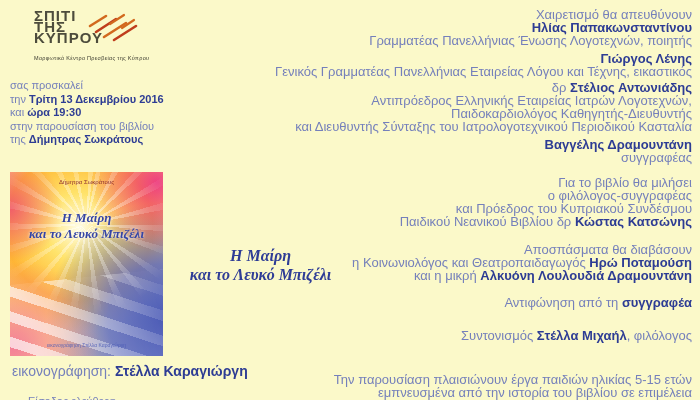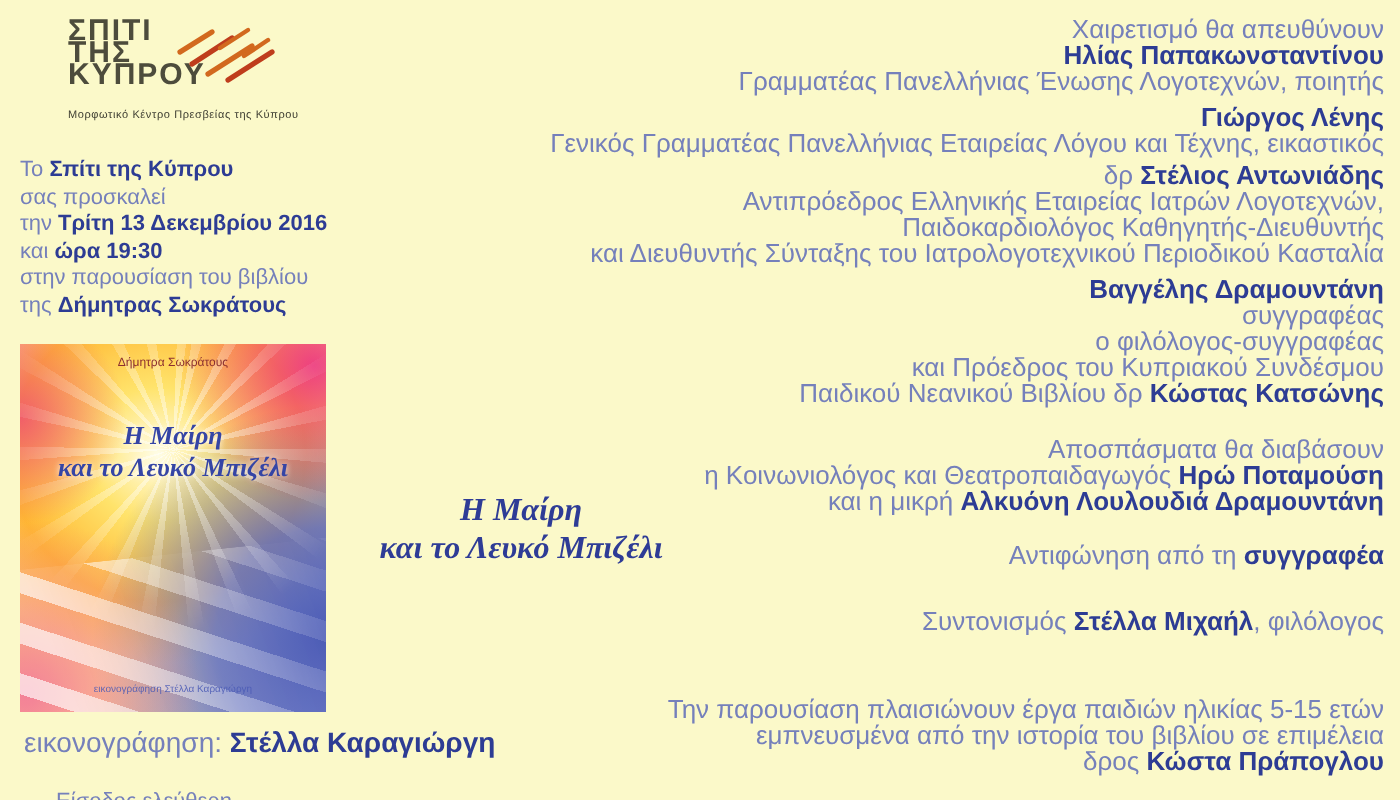--- a/index.html
+++ b/index.html
@@ -73,21 +73,20 @@
           <line x1="30" y1="30" x2="52" y2="16" stroke="#bf3d1c" stroke-width="2.6"></line>
           <line x1="26" y1="14" x2="40" y2="5" stroke="#d2691e" stroke-width="2.2"></line>
           <line x1="38" y1="18" x2="50" y2="10" stroke="#d2691e" stroke-width="2.2"></line>
         </g>
       </svg>
     </div>
   </div>
   <div class="logo-tagline">Μορφωτικό Κέντρο Πρεσβείας της Κύπρου</div>
 
   <div class="invite" id="invite">
-      <div class="tline"><span>Το </span><span class="b">Σπίτι της Κύπρου</span></div>
       <div class="tline"><span>σας προσκαλεί</span></div>
       <div class="tline"><span>την </span><span class="b">Τρίτη 13 Δεκεμβρίου 2016</span></div>
       <div class="tline"><span>και </span><span class="b">ώρα 19:30</span></div>
       <div class="tline"><span>στην παρουσίαση του βιβλίου</span></div>
       <div class="tline"><span>της </span><span class="b">Δήμητρας Σωκράτους</span></div>
     </div>
 
   <div class="cover">
     <div class="cover-rays"></div>
     <div class="cover-stairs"></div>
@@ -115,20 +114,21 @@
       <div class="tline"><span class="b">Ηλίας Παπακωνσταντίνου</span></div>
       <div class="tline"><span>Γραμματέας Πανελλήνιας Ένωσης Λογοτεχνών, ποιητής</span></div>
       <div class="tline" style="margin-top: 5px;"><span class="b">Γιώργος Λένης</span></div>
       <div class="tline"><span>Γενικός Γραμματέας Πανελλήνιας Εταιρείας Λόγου και Τέχνης, εικαστικός</span></div>
       <div class="tline" style="margin-top: 3px;"><span>δρ </span><span class="b">Στέλιος Αντωνιάδης</span></div>
       <div class="tline"><span>Αντιπρόεδρος Ελληνικής Εταιρείας Ιατρών Λογοτεχνών,</span></div>
       <div class="tline"><span>Παιδοκαρδιολόγος Καθηγητής-Διευθυντής</span></div>
       <div class="tline"><span>και Διευθυντής Σύνταξης του Ιατρολογοτεχνικού Περιοδικού Κασταλία</span></div>
       <div class="tline" style="margin-top: 5px;"><span class="b">Βαγγέλης Δραμουντάνη</span></div>
       <div class="tline"><span>συγγραφέας</span></div>
+      <div class="tline" style="margin-top: 12px;"><span>Για το βιβλίο θα μιλήσει</span></div>
       <div class="tline"><span>ο φιλόλογος-συγγραφέας</span></div>
       <div class="tline"><span>και Πρόεδρος του Κυπριακού Συνδέσμου</span></div>
       <div class="tline"><span>Παιδικού Νεανικού Βιβλίου δρ </span><span class="b">Κώστας Κατσώνης</span></div>
       <div class="tline" style="margin-top: 15px;"><span>Αποσπάσματα θα διαβάσουν</span></div>
       <div class="tline"><span>η Κοινωνιολόγος και Θεατροπαιδαγωγός </span><span class="b">Ηρώ Ποταμούση</span></div>
       <div class="tline"><span>και η μικρή </span><span class="b">Αλκυόνη Λουλουδιά Δραμουντάνη</span></div>
       <div class="tline" style="margin-top: 14px;"><span>Αντιφώνηση από τη </span><span class="b">συγγραφέα</span></div>
       <div class="tline" style="margin-top: 20px;"><span>Συντονισμός </span><span class="b">Στέλλα Μιχαήλ</span><span>, φιλόλογος</span></div>
       <div class="tline" style="margin-top: 31px;"><span>Την παρουσίαση πλαισιώνουν έργα παιδιών ηλικίας 5-15 ετών</span></div>
       <div class="tline"><span>εμπνευσμένα από την ιστορία του βιβλίου σε επιμέλεια</span></div>

